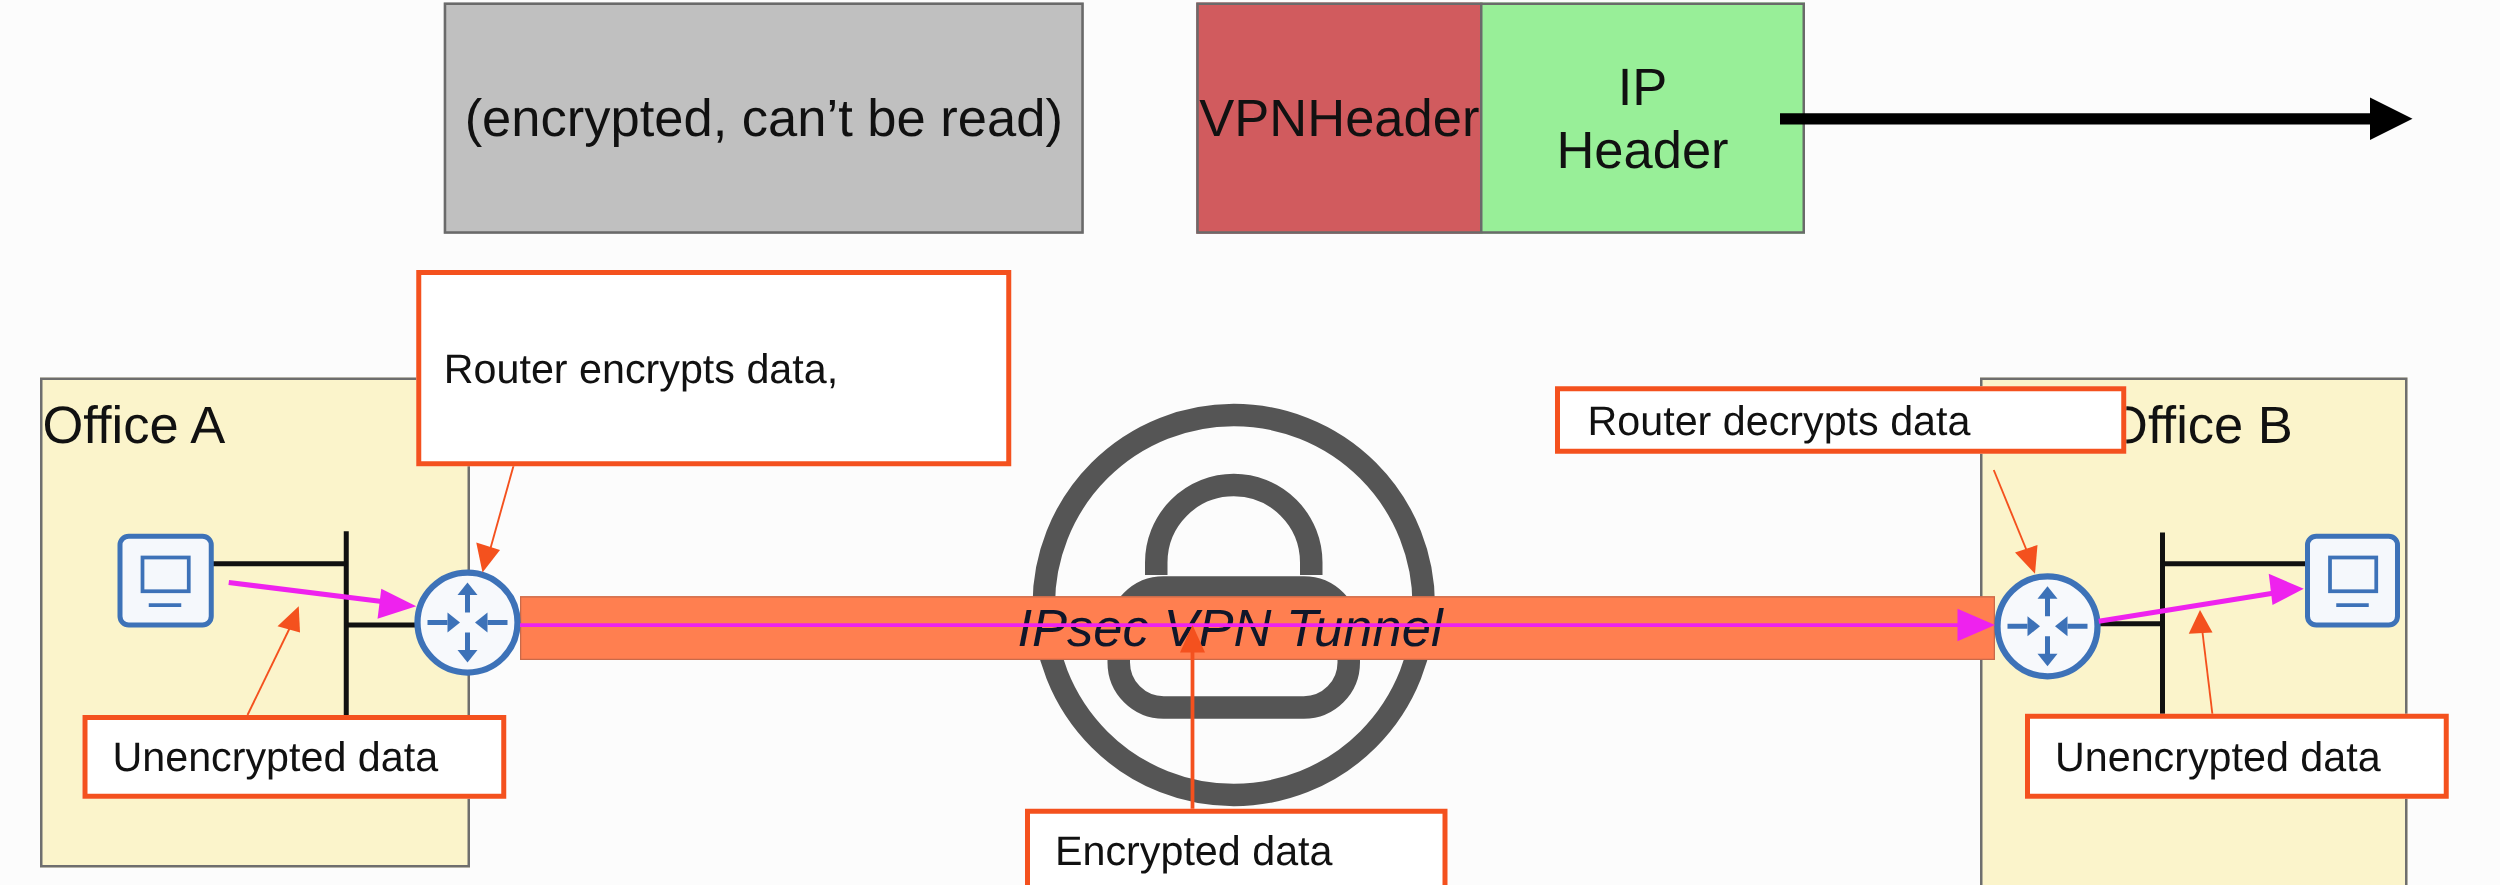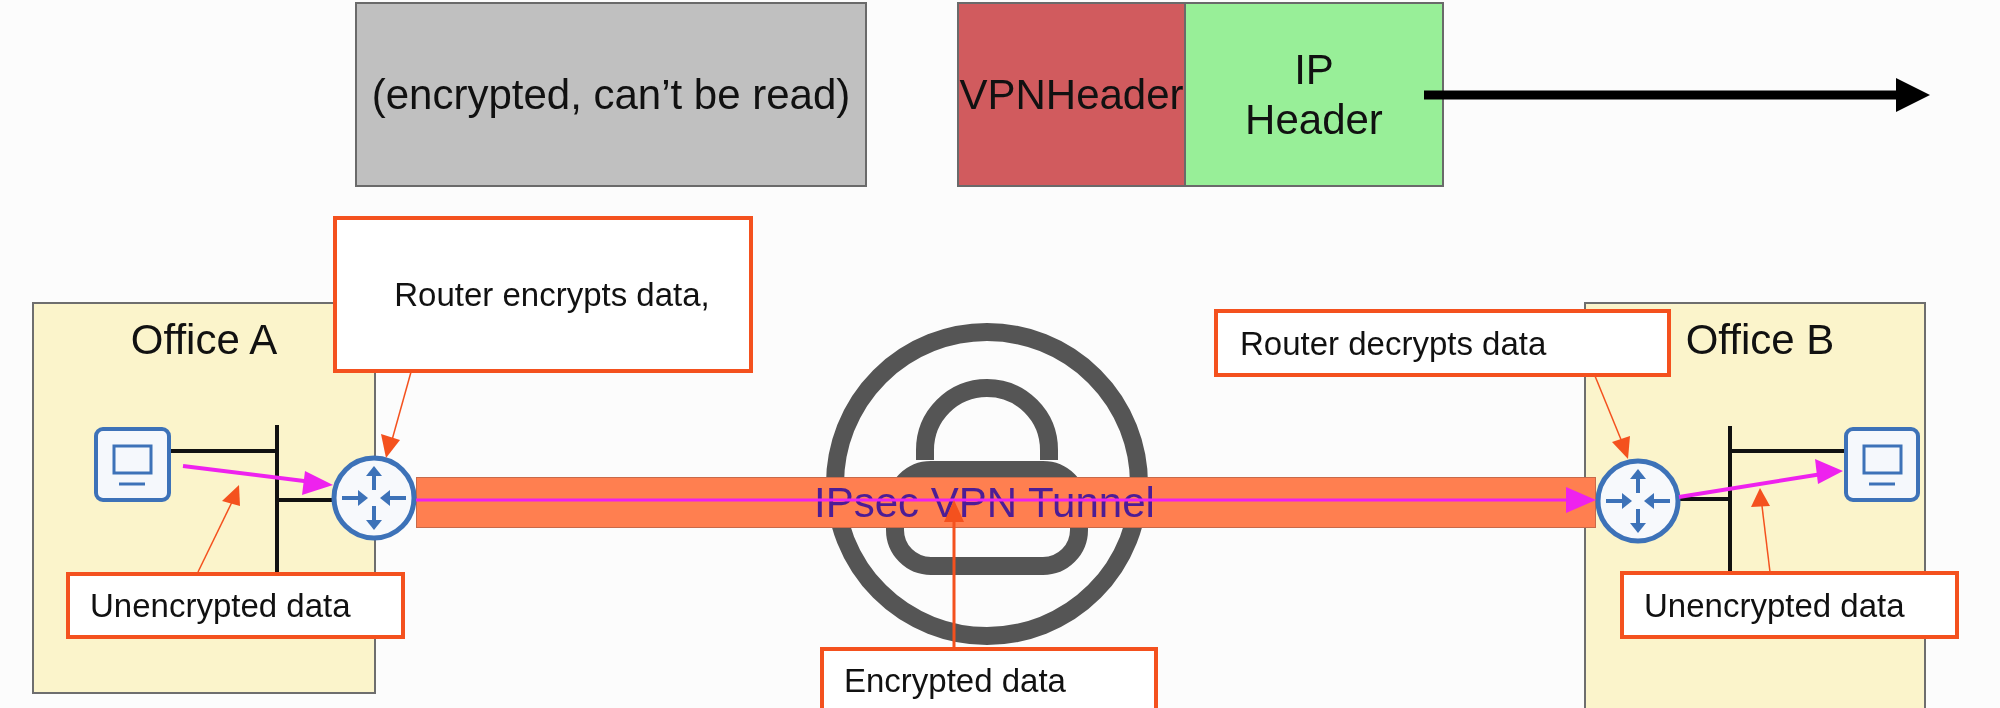--- a/index.html
+++ b/index.html
@@ -8,29 +8,29 @@
     background: #fcfcfc;
     font-family: "Liberation Sans", sans-serif; color: #111;
   }
   .abs { position: absolute; box-sizing: border-box; }
   .seg {
     display: flex; align-items: center; justify-content: center; text-align: center;
     font-size: 42px; line-height: 50px; border: 2px solid #6a6a6a;
   }
   .seg span { display: block; }
   .office { background: #fbf4cb; border: 2px solid #6e6e6e; }
-  .office-label { font-size: 42px; text-align: center; width: 100%; top: 12px; }
+  .office-label { font-size: 42px; text-align: left; width: 100%; top: 12px; }
   .callout {
     background: #ffffff; border: 4px solid #f4511e;
     font-size: 33px; line-height: 43px; padding: 0 0 0 18px;
     display: flex; flex-direction: column; justify-content: center;
   }
   .tunnel {
     background: #ff7f50; border: 1px solid #c86a4a;
-    font-size: 42px; line-height: 50px; color: #4c1d95;
+    font-size: 42px; line-height: 50px; color: #0f172a; font-style: italic;
   }
   svg { position: absolute; left: 0; top: 0; overflow: visible; }
 </style>
 </head>
 <body>
 
 <div class="abs seg" style="left:355px; top:2px; width:512px; height:185px; background:#c0c0c0;">
   <span>(encrypted, can’t be read)</span>
 </div>
 <div class="abs seg" style="left:957px; top:2px; width:229px; height:185px; background:#d15b5e; flex-direction:row;">
@@ -149,24 +149,24 @@
   <g>
     <line x1="1770" y1="572" x2="1762" y2="506" stroke="#f4511e" stroke-width="1.5"></line>
     <polygon points="1760,488 1751,507 1770,506" fill="#f4511e"></polygon>
   </g>
   <g>
     <line x1="954" y1="648" x2="954" y2="520" stroke="#f4511e" stroke-width="3"></line>
     <polygon points="954,500 944,522 964,522" fill="#f4511e"></polygon>
   </g>
 </svg>
 
-<div class="abs callout" style="left:333px; top:216px; width:420px; height:157px;align-items:center;">
+<div class="abs callout" style="left:333px; top:216px; width:476px; height:157px;">
   <div>Router encrypts data,</div>
 </div>
-<div class="abs callout" style="left:1214px; top:309px; width:457px; height:68px; padding-left:22px;">
+<div class="abs callout" style="left:1244px; top:309px; width:457px; height:54px; padding-left:22px;">
   <div>Router decrypts data</div>
 </div>
 <div class="abs callout" style="left:66px; top:572px; width:339px; height:67px; padding-left:20px;">
   <div>Unencrypted data</div>
 </div>
 <div class="abs callout" style="left:1620px; top:571px; width:339px; height:68px; padding-left:20px;">
   <div>Unencrypted data</div>
 </div>
 <div class="abs callout" style="left:820px; top:647px; width:338px; height:80px; padding-left:20px; justify-content:flex-start; padding-top:8px;">
   <div>Encrypted data</div>

